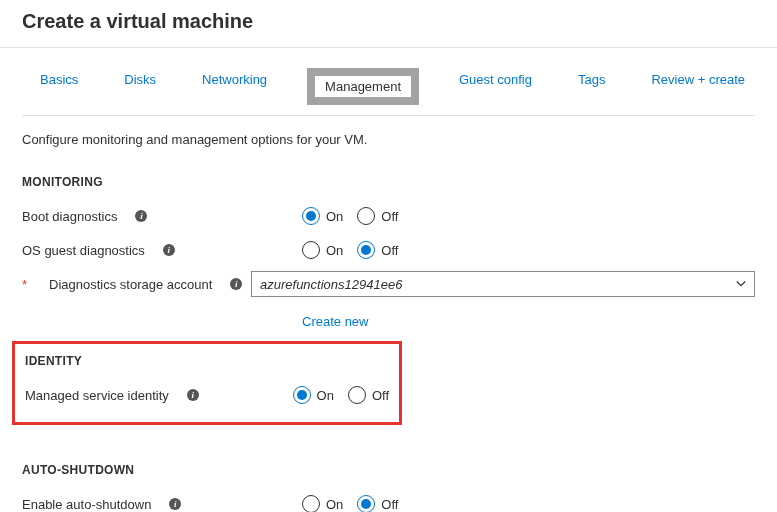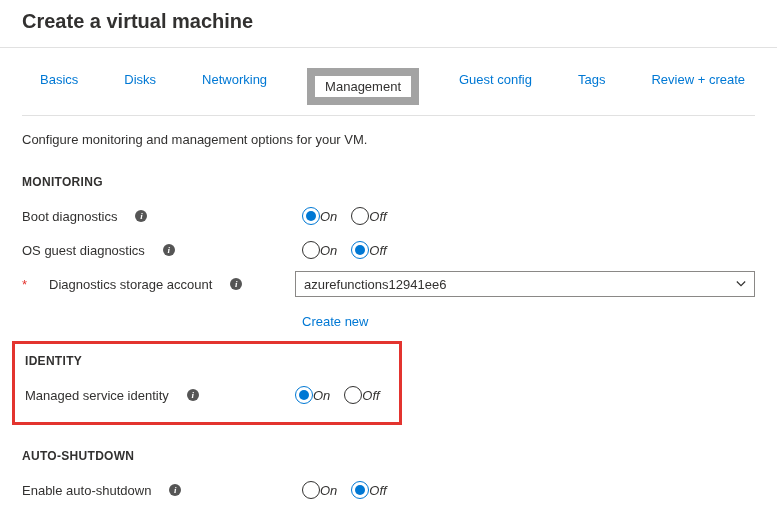--- a/index.html
+++ b/index.html
@@ -65,62 +65,63 @@
     font-weight: 700;
     font-style: italic;
     font-family: Georgia, serif;
     align-items: center;
     justify-content: center;
   }
   .required { color: #e3342f; margin-right: 4px; }
   .radio {
     display: inline-flex;
     align-items: center;
-    cursor: pointer;
-    font-style: italic;
+    gap: 6px;
+    cursor: pointer;
   }
   .radio-circle {
     width: 18px; height: 18px;
     border: 1px solid #323130;
     border-radius: 50%;
     display: inline-flex;
     align-items: center;
     justify-content: center;
   }
   .radio-circle.sel { border-color: #0078d4; }
   .radio-dot {
     width: 10px; height: 10px;
     border-radius: 50%;
     background: #0078d4;
   }
   .select {
     border: 1px solid #8a8886;
     height: 26px;
-    width: 460px;
+    width: 504px;
     display: flex;
     align-items: center;
     justify-content: space-between;
     padding: 0 8px;
     cursor: pointer;
+    font-style: italic;
   }
   .chevron {
     width: 10px; height: 10px;
   }
   .link {
     color: #0078d4;
     cursor: pointer;
     padding-top: 6px;
     font-size: 13px;
   }
   .highlight-box {
     border: 3px solid #e3342f;
     padding: 10px 10px 10px 10px;
     margin-left: -10px;
     margin-top: 6px;
-    margin-bottom: 0;
+    margin-bottom: 14px;
     width: 390px;
   }
   .spacer { height: 16px; }
 </style>
 </head>
 <body>
 
 <div class="page-title">Create a virtual machine</div>
 <div class="hr"></div>
 

